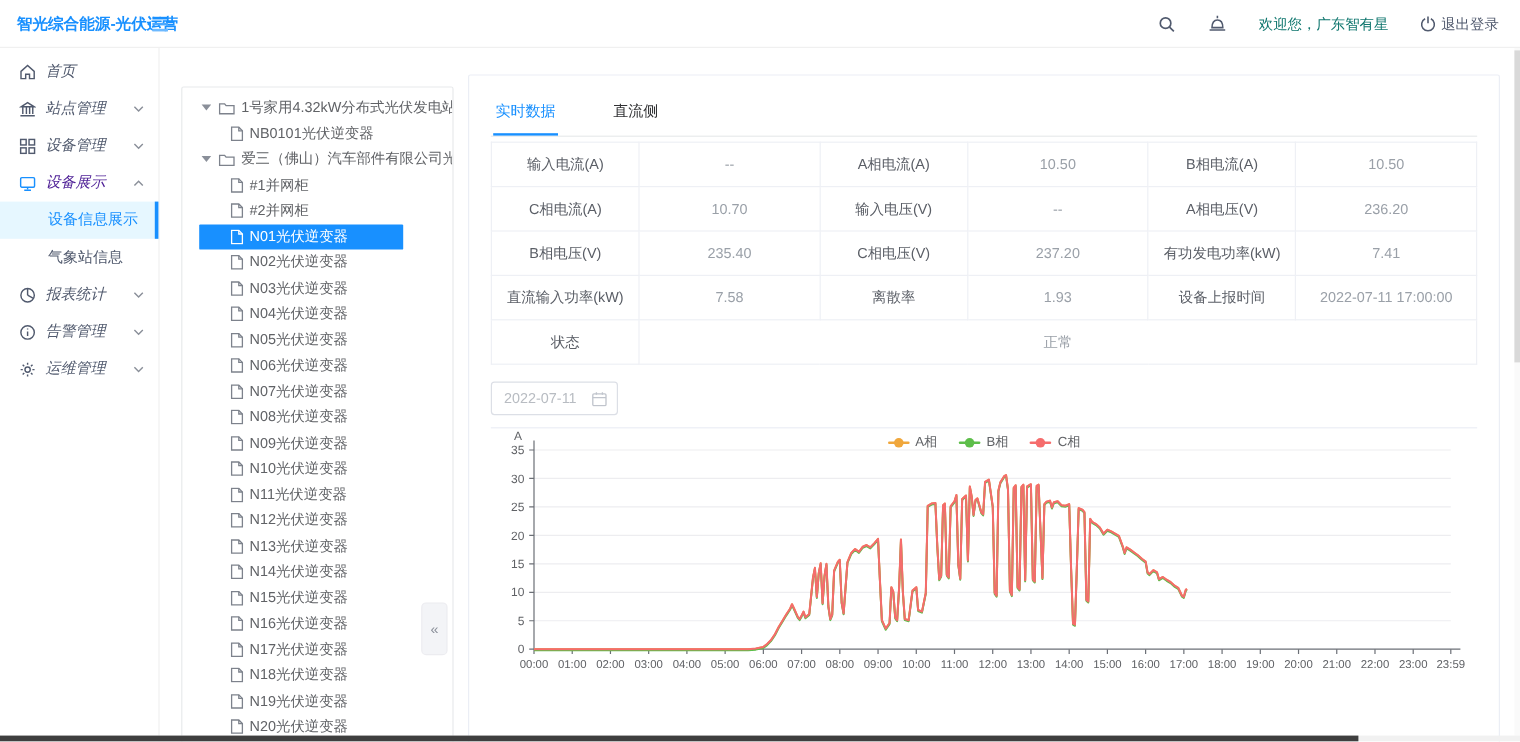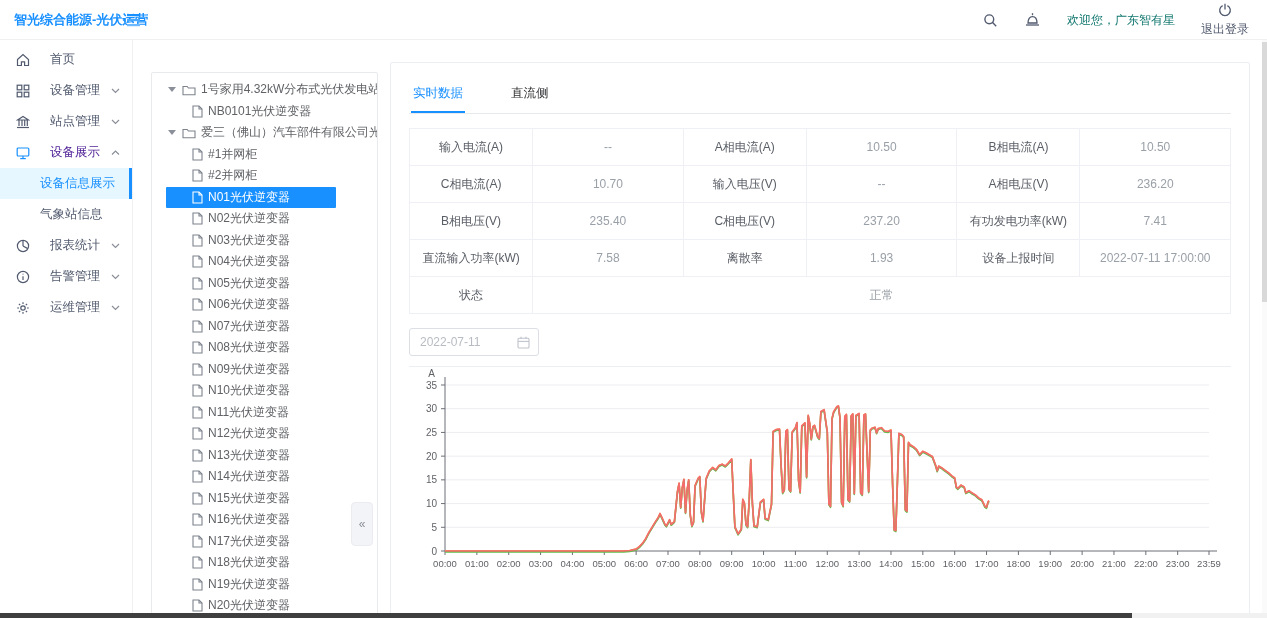--- a/index.html
+++ b/index.html
@@ -8,28 +8,28 @@
   .page { position:relative; width:1267px; height:618px; background:#fff; }
 
   
   .topbar { position:absolute; left:0; top:0; width:1267px; height:40px; background:#fff;
     border-bottom:1px solid #f0f0f0; display:flex; align-items:center; z-index:5; }
   .logo { width:112px; padding-left:14px; font-size:13px; font-weight:bold; color:#1890ff; white-space:nowrap; }
   .fold-btn { margin-left:10px; cursor:pointer; display:flex; align-items:center; }
   .topbar-right { position:absolute; right:18px; top:0; height:40px; display:flex; align-items:center; gap:26px; }
   .tb-icon { display:flex; align-items:center; cursor:pointer; }
   .welcome { font-size:12px; color:#0f766e; }
-  .logout { font-size:12px; color:#515a6e; display:flex; align-items:center; gap:4px; cursor:pointer;flex-direction:column; }
+  .logout { font-size:12px; color:#515a6e; display:flex; align-items:center; gap:4px; cursor:pointer; }
 
   
   .sidebar { position:absolute; left:0; top:40px; width:133px; height:578px; background:#fff;
     border-right:1px solid #f0f0f0; padding-top:4px; }
   .side-item { position:relative; height:31px; display:flex; align-items:center; padding-left:16px;
     font-size:12.5px; color:#515a6e; cursor:pointer; }
-  .side-item .slabel { margin-left:20px; }
+  .side-item .slabel { margin-left:8px;font-style:italic; }
   .side-item .chev { position:absolute; right:12px; }
   .side-item.blue { color:#4c1d95; }
   .side-sub { height:31px; display:flex; align-items:center; padding-left:40px; font-size:12.5px;
     color:#515a6e; cursor:pointer; }
   .side-sub.active { background:#e6f7ff; color:#1890ff; border-right:3px solid #1890ff; }
   .sicon { flex:0 0 auto; }
 
   
   .tree-card { position:absolute; left:151px; top:72px; width:227px; height:560px; background:#fff;
     border:1px solid #e8eaec; border-radius:2px; padding-top:6px; overflow:hidden; }
@@ -50,26 +50,26 @@
     color:#8a8f99; font-size:12px; cursor:pointer; z-index:4; }
 
   
   .content-card { position:absolute; left:390px; top:62px; width:860px; height:570px; background:#fff;
     border:1px solid #ebeef5; border-radius:2px; padding:16px 18px 0 18px; }
   .panel-title { font-size:14px; color:#303133; margin-bottom:14px; }
   .tabs { border-bottom:1px solid #e8eaec; display:flex; gap:44px; padding-left:2px; }
   .tab { font-size:12.5px; color:#303133; padding:6px 2px 9px 2px; cursor:pointer; }
   .tab.active { color:#1890ff; border-bottom:2px solid #1890ff; }
 
-  table.info { width:100%; border-collapse:collapse; margin-top:14px; }
+  table.info { width:100%; border-collapse:collapse; margin-top:4px; }
   table.info td { border:1px solid #eef0f5; height:37px; text-align:center; font-size:12px; }
   td.lbl { color:#5a5e66; width:15%; }
   td.val { color:#9aa0a8; width:18.33%; }
 
-  .date-box { margin-top:14px; width:130px; height:28px; border:1px solid #dcdfe6; border-radius:3px;
+  .date-box { margin-top:14px; width:106px; height:28px; border:1px solid #dcdfe6; border-radius:3px;
     display:flex; align-items:center; padding:0 8px 0 10px; cursor:pointer; }
   .date-box .dval { flex:1; font-size:12px; color:#b8bcc2; }
 
   .section-title { margin-top:16px; font-size:14px; color:#303133; }
   .section-divider { border:none; border-top:1px solid #ebeef5; margin:10px 0 2px 0; }
 
   .chart-wrap { position:relative; margin-top:2px; }
   .legend { position:absolute; left:0; right:0; top:2px; display:flex; justify-content:center; gap:18px; z-index:2; }
   .legend-item { display:flex; align-items:center; gap:5px; font-size:11px; color:#606266; cursor:pointer; }
   .lg-mark { position:relative; width:18px; height:8px; display:inline-block; }
@@ -128,41 +128,41 @@
 
     <div class="side-item">
       <svg class="sicon icon" width="14" height="14" viewBox="0 0 14 14" fill="none" stroke="#515a6e" stroke-width="1.2">
         <path d="M1.5 6.5 L7 1.5 L12.5 6.5 V12.5 H8.6 V8.8 H5.4 V12.5 H1.5 Z"></path>
       </svg>
       <span class="slabel">首页</span>
     </div>
 
     <div class="side-item">
       <svg class="sicon icon" width="14" height="14" viewBox="0 0 14 14" fill="none" stroke="#515a6e" stroke-width="1.2">
-        <rect x="1.2" y="1.2" width="4.6" height="4.6"></rect>
-          <rect x="8.2" y="1.2" width="4.6" height="4.6"></rect>
-          <rect x="1.2" y="8.2" width="4.6" height="4.6"></rect>
-          <rect x="8.2" y="8.2" width="4.6" height="4.6"></rect>
-      </svg>
-      <span class="slabel">设备管理</span>
-      <svg class="chev icon" width="9" height="6" viewBox="0 0 9 6" fill="none" stroke="#8a8f99" stroke-width="1.2">
-          <polyline points="1,1 4.5,4.5 8,1"></polyline>
-        </svg>
-    </div>
-
-    <div class="side-item">
-      <svg class="sicon icon" width="14" height="14" viewBox="0 0 14 14" fill="none" stroke="#515a6e" stroke-width="1.2">
         <path d="M1.5 5 L7 1.5 L12.5 5 Z"></path>
           <line x1="3" y1="5" x2="3" y2="11"></line>
           <line x1="6" y1="5" x2="6" y2="11"></line>
           <line x1="8.7" y1="5" x2="8.7" y2="11"></line>
           <line x1="11.3" y1="5" x2="11.3" y2="11"></line>
           <line x1="1" y1="12.5" x2="13" y2="12.5"></line>
       </svg>
       <span class="slabel">站点管理</span>
+      <svg class="chev icon" width="9" height="6" viewBox="0 0 9 6" fill="none" stroke="#8a8f99" stroke-width="1.2">
+          <polyline points="1,1 4.5,4.5 8,1"></polyline>
+        </svg>
+    </div>
+
+    <div class="side-item">
+      <svg class="sicon icon" width="14" height="14" viewBox="0 0 14 14" fill="none" stroke="#515a6e" stroke-width="1.2">
+        <rect x="1.2" y="1.2" width="4.6" height="4.6"></rect>
+          <rect x="8.2" y="1.2" width="4.6" height="4.6"></rect>
+          <rect x="1.2" y="8.2" width="4.6" height="4.6"></rect>
+          <rect x="8.2" y="8.2" width="4.6" height="4.6"></rect>
+      </svg>
+      <span class="slabel">设备管理</span>
       <svg class="chev icon" width="9" height="6" viewBox="0 0 9 6" fill="none" stroke="#8a8f99" stroke-width="1.2">
           <polyline points="1,1 4.5,4.5 8,1"></polyline>
         </svg>
     </div>
 
     <div class="side-item blue">
       <svg class="sicon icon" width="14" height="14" viewBox="0 0 14 14" fill="none" stroke="#1890ff" stroke-width="1.2">
         <rect x="1.2" y="2" width="11.6" height="8" rx="1"></rect>
           <line x1="7" y1="10" x2="7" y2="12"></line>
           <line x1="4.2" y1="12.6" x2="9.8" y2="12.6"></line>
@@ -505,20 +505,43 @@
         <rect x="1" y="2.2" width="11" height="9.8" rx="1"></rect>
           <line x1="1" y1="5.4" x2="12" y2="5.4"></line>
           <line x1="4" y1="0.8" x2="4" y2="3"></line>
           <line x1="9" y1="0.8" x2="9" y2="3"></line>
       </svg>
     </div>
 
     <hr class="section-divider">
 
     <div class="chart-wrap">
+      <div class="legend">
+        <span class="legend-item">
+          <span class="lg-mark">
+            <span class="lg-line" style="background:#f0a73c"></span>
+              <span class="lg-dot" style="background:#f0a73c"></span>
+          </span>
+          <span>A相</span>
+        </span>
+        <span class="legend-item">
+          <span class="lg-mark">
+            <span class="lg-line" style="background:#5dbe4a"></span>
+              <span class="lg-dot" style="background:#5dbe4a"></span>
+          </span>
+          <span>B相</span>
+        </span>
+        <span class="legend-item">
+          <span class="lg-mark">
+            <span class="lg-line" style="background:#f56c6c"></span>
+              <span class="lg-dot" style="background:#f56c6c"></span>
+          </span>
+          <span>C相</span>
+        </span>
+      </div>
       <svg id="chart-svg" width="822" height="212" viewBox="0 0 822 212">
           <text x="28" y="185.5" text-anchor="end" font-size="10" fill="#606266">0</text>
           <line x1="32" y1="182" x2="36" y2="182" stroke="#6b6f76" stroke-width="1"></line>
           <line x1="36" y1="158.28571428571428" x2="800" y2="158.28571428571428" stroke="#ededf0" stroke-width="1"></line>
           <text x="28" y="161.78571428571428" text-anchor="end" font-size="10" fill="#606266">5</text>
           <line x1="32" y1="158.28571428571428" x2="36" y2="158.28571428571428" stroke="#6b6f76" stroke-width="1"></line>
           <line x1="36" y1="134.57142857142858" x2="800" y2="134.57142857142858" stroke="#ededf0" stroke-width="1"></line>
           <text x="28" y="138.07142857142858" text-anchor="end" font-size="10" fill="#606266">10</text>
           <line x1="32" y1="134.57142857142858" x2="36" y2="134.57142857142858" stroke="#6b6f76" stroke-width="1"></line>
           <line x1="36" y1="110.85714285714286" x2="800" y2="110.85714285714286" stroke="#ededf0" stroke-width="1"></line>

